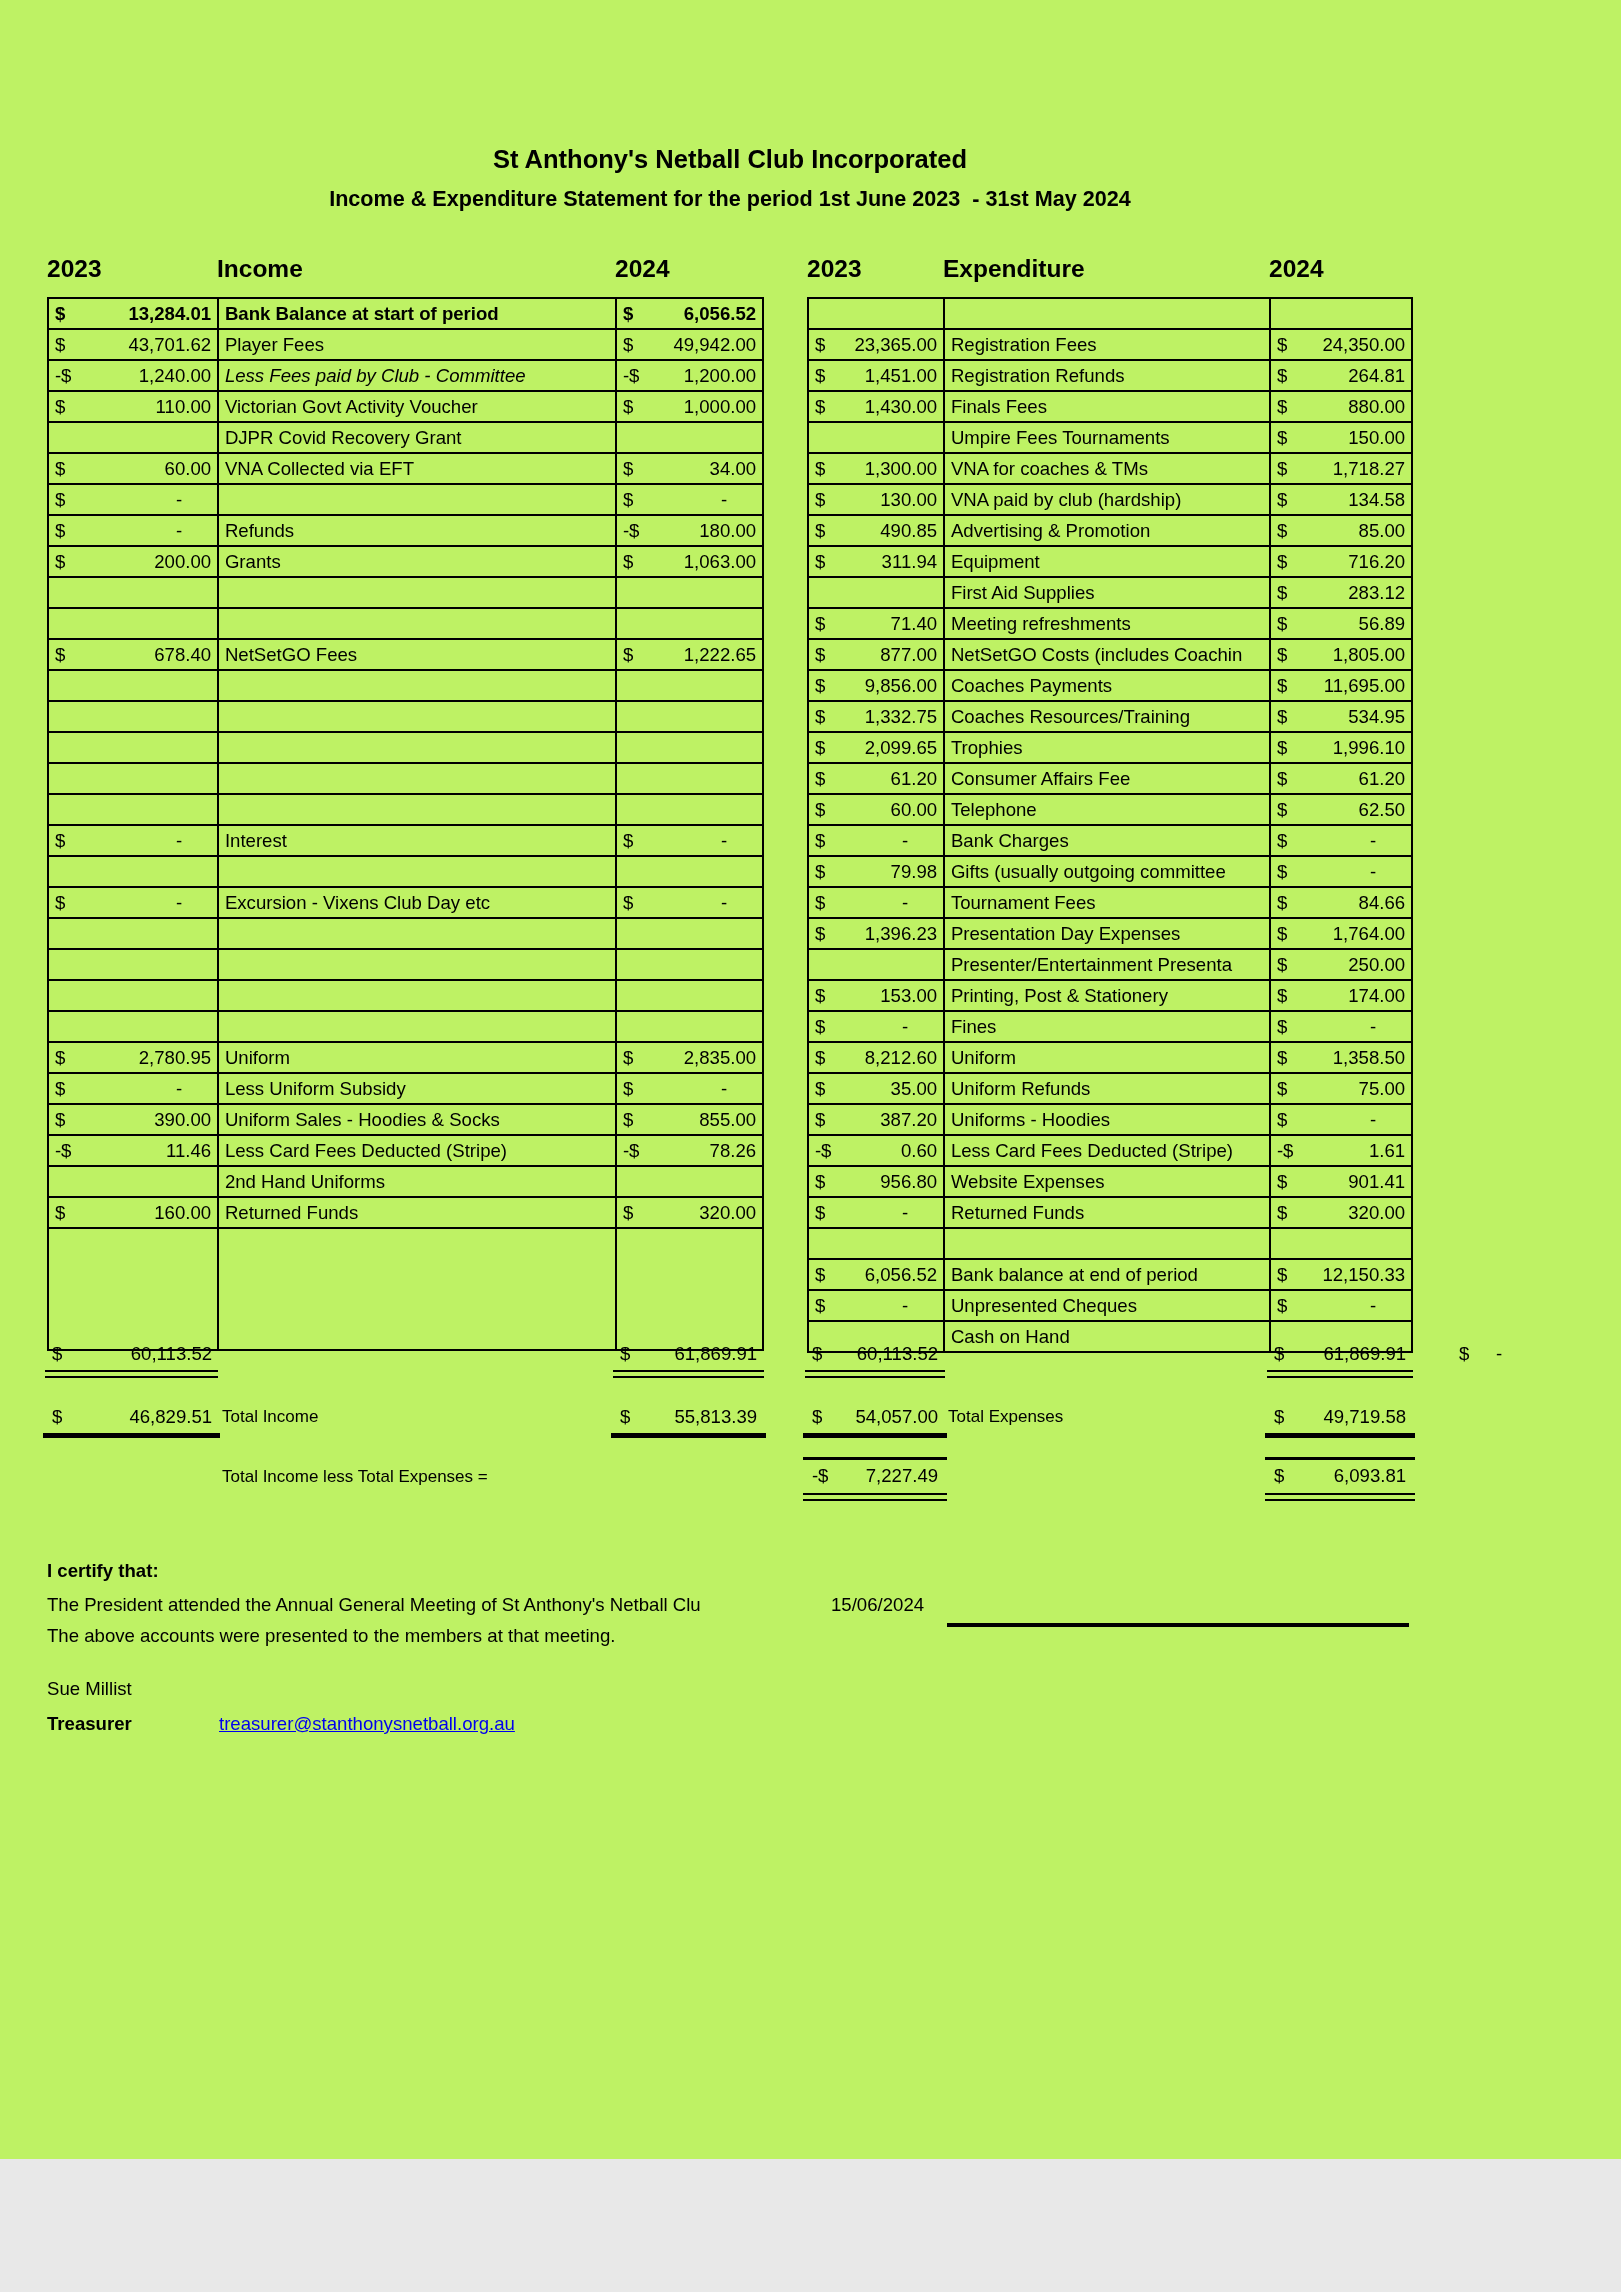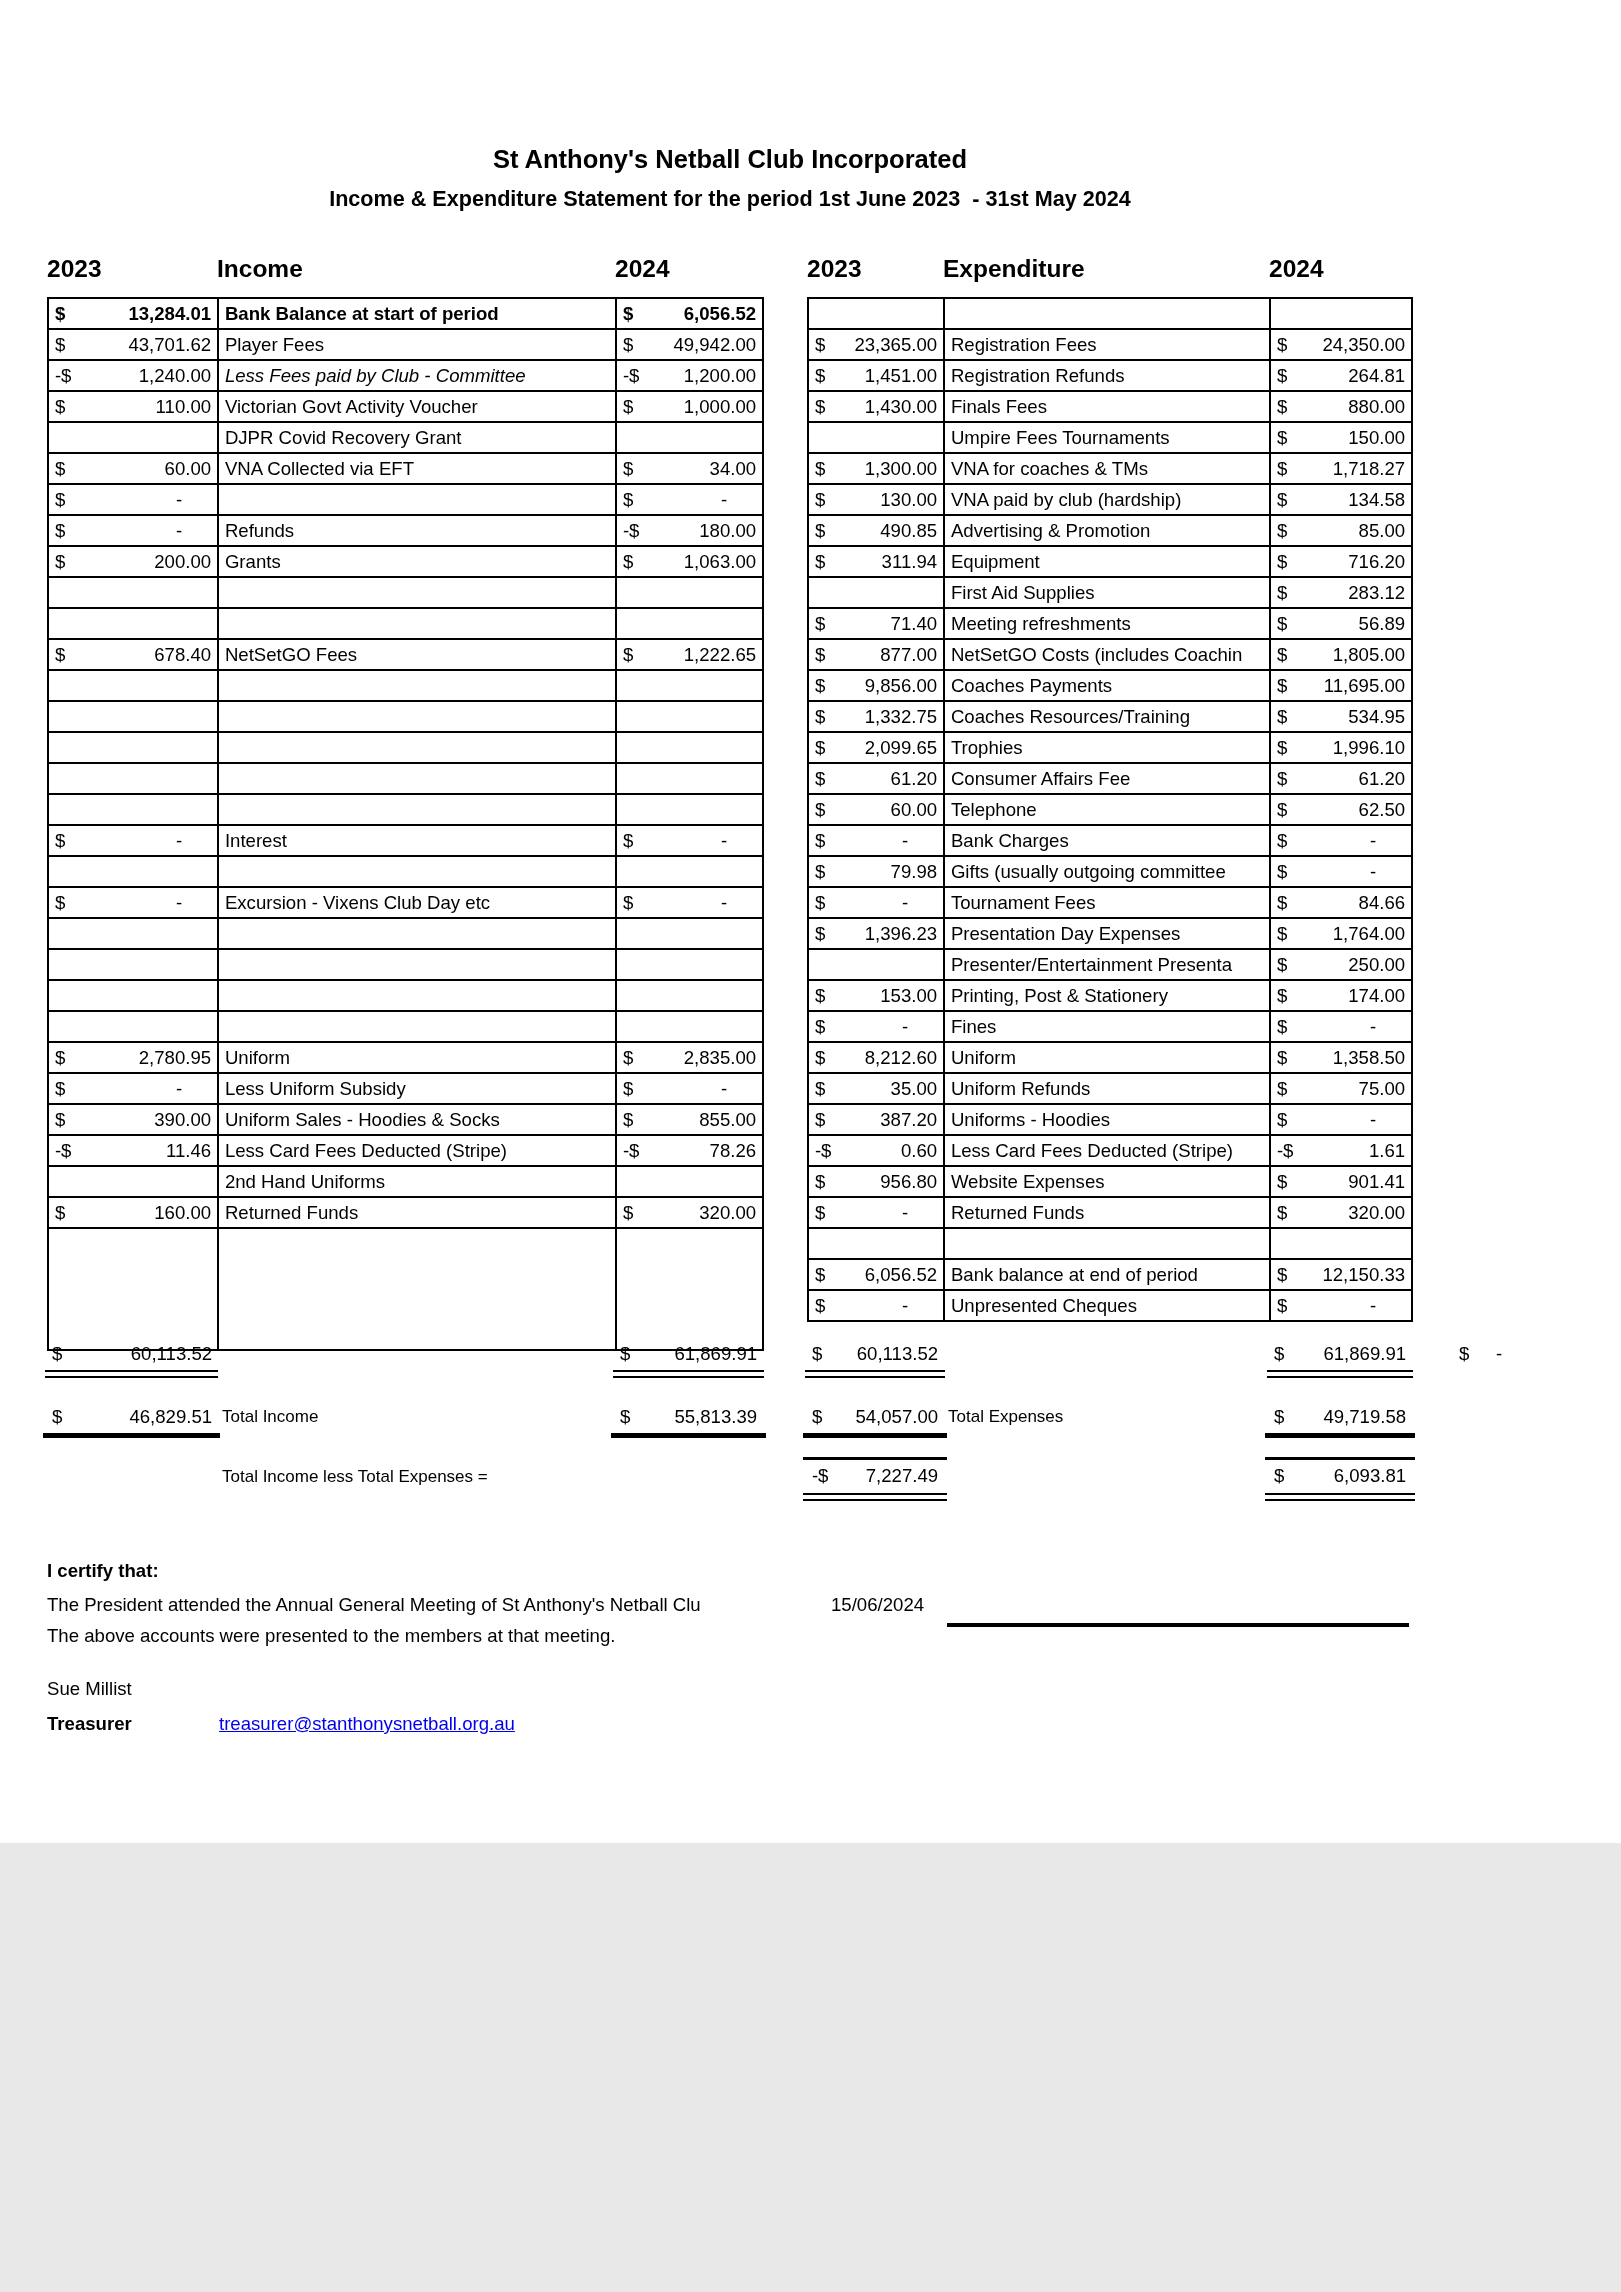--- a/index.html
+++ b/index.html
@@ -1,16 +1,16 @@
 <!DOCTYPE html>
 <html><head>
 <meta charset="utf-8">
 <style>
   html,body{margin:0;padding:0;background:#e8e8e8}
-  #page{position:relative;width:1621px;height:1843px;background:#ffffff;
+  #page{position:relative;width:1621px;height:2159px;background:#bef264;
         font-family:"Liberation Sans",sans-serif;color:#000;overflow:hidden}
   .abs{position:absolute}
   .center{text-align:center}
   .bold{font-weight:bold}
   .italic{font-style:italic}
 
   
   #title{top:145px;left:0;width:1460px;font-size:25.5px;font-weight:bold}
   #subtitle{top:186px;left:0;width:1460px;font-size:21.6px;font-weight:bold;white-space:pre}
   .colhead{top:253px;height:31px;font-size:24.5px;font-weight:bold;text-align:left;line-height:31px}
@@ -1020,20 +1020,35 @@
             <div class="val">
               <span class="sign">$</span>
               <span class="amt dash">-</span>
             </div>
           </td>
           <td class="desc">Unpresented Cheques</td>
           <td>
             <div class="val">
               <span class="sign">$</span>
               <span class="amt dash">-</span>
+            </div>
+          </td>
+        </tr>
+        <tr>
+          <td>
+            <div class="val">
+              <span class="sign"></span>
+              <span class="amt"></span>
+            </div>
+          </td>
+          <td class="desc">Cash on Hand</td>
+          <td>
+            <div class="val">
+              <span class="sign"></span>
+              <span class="amt"></span>
             </div>
           </td>
         </tr>
       </tbody>
   </table>
 
   <div class="tval" style="left:47px;top:1341px;width:170px">
     <span>$</span>
     <span>60,113.52</span>
   </div>

